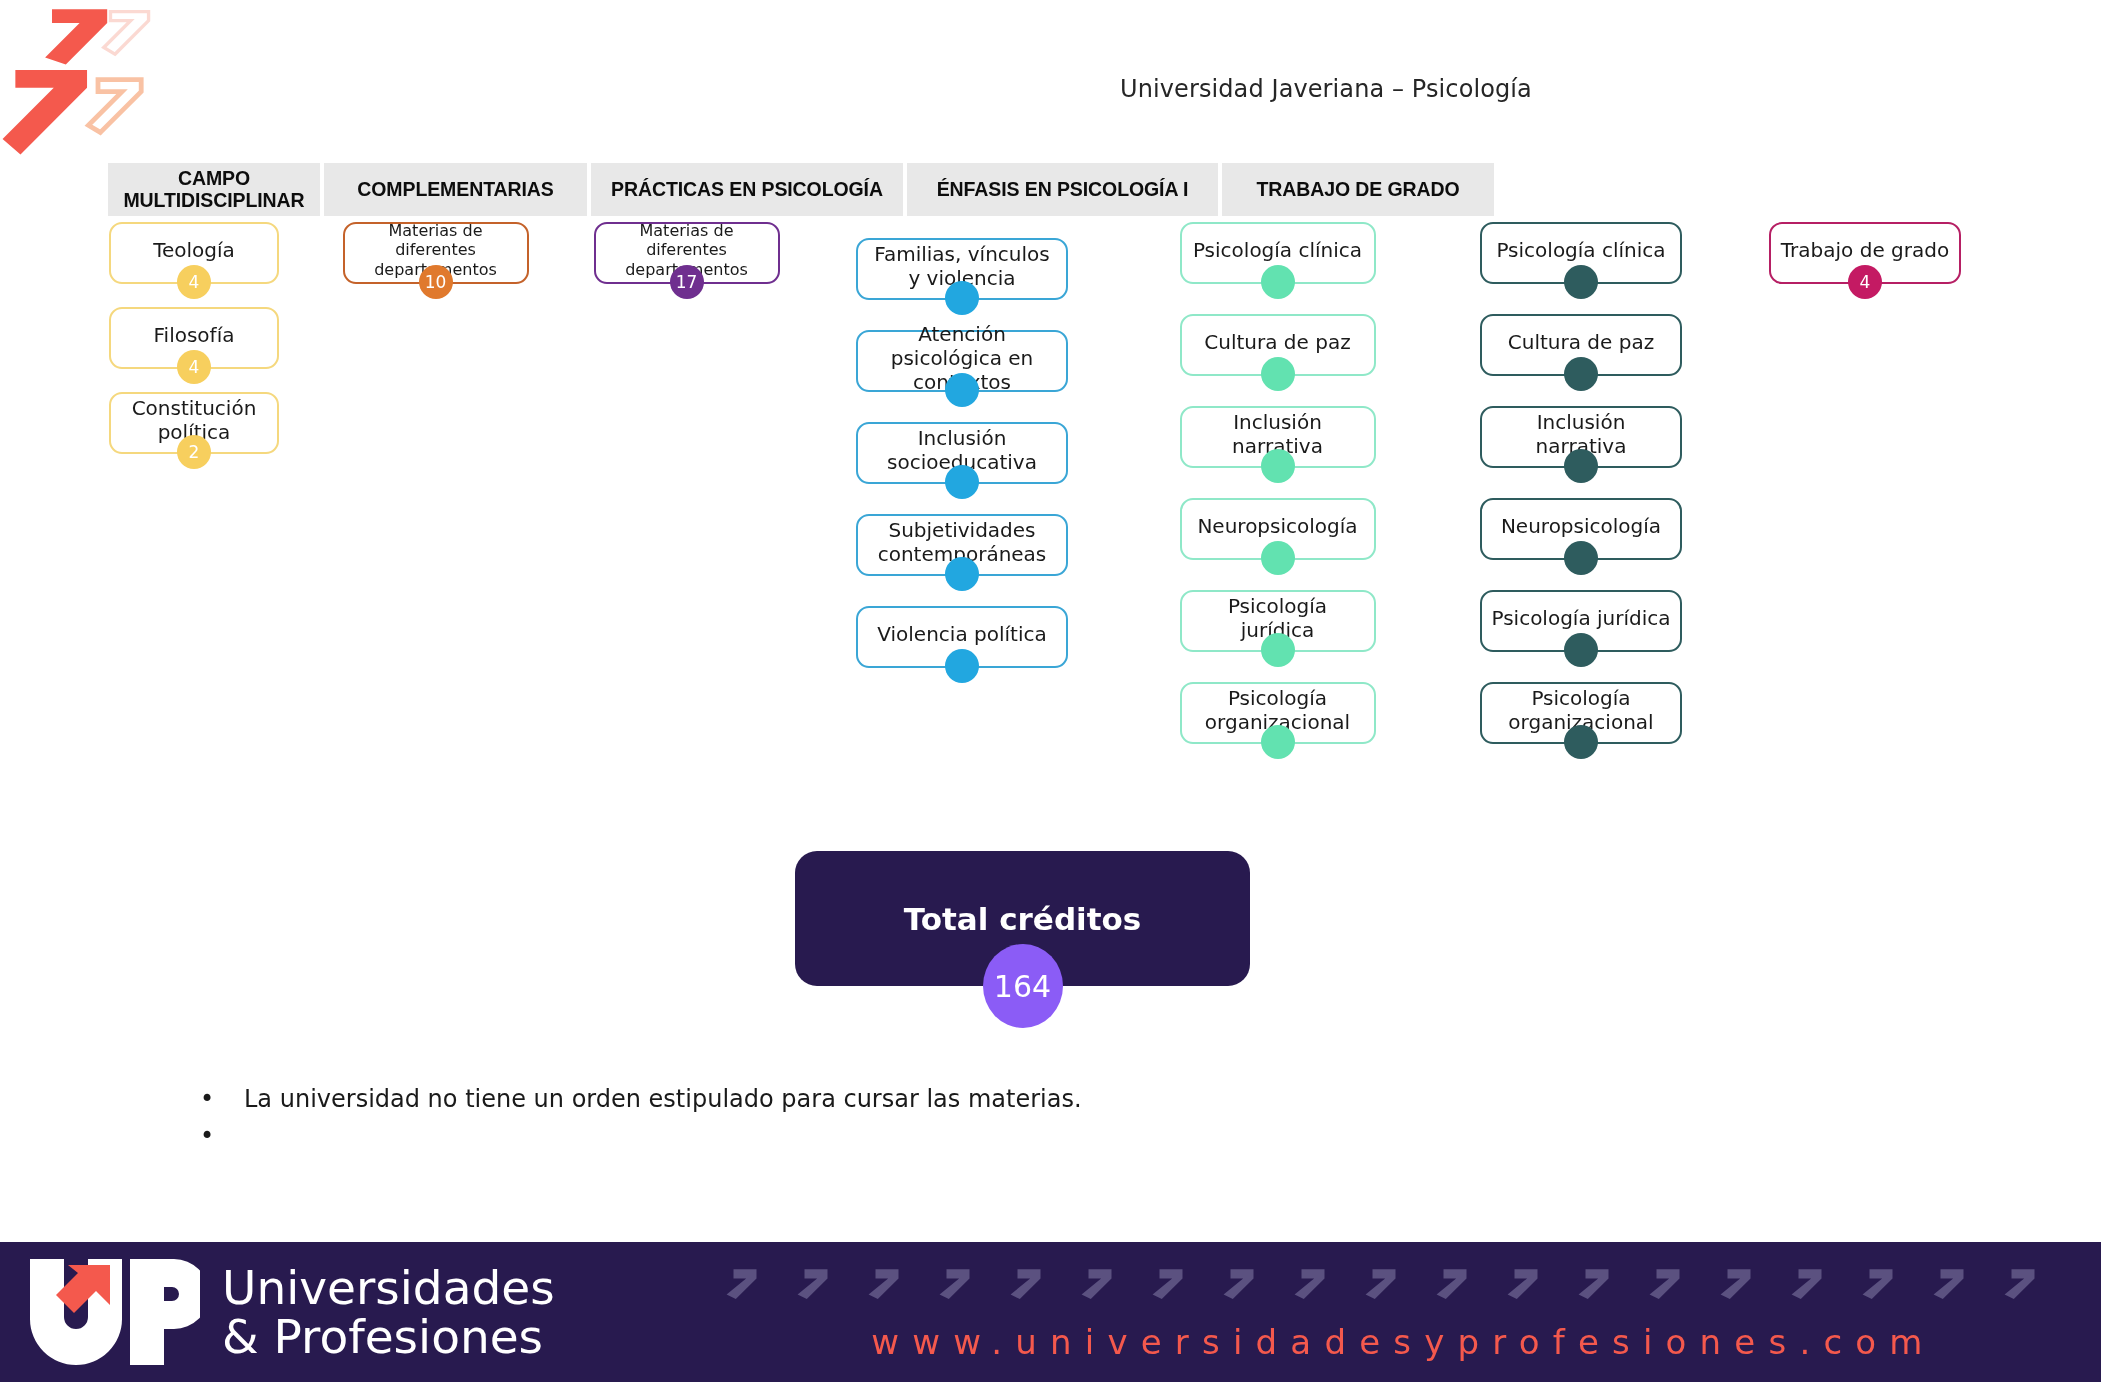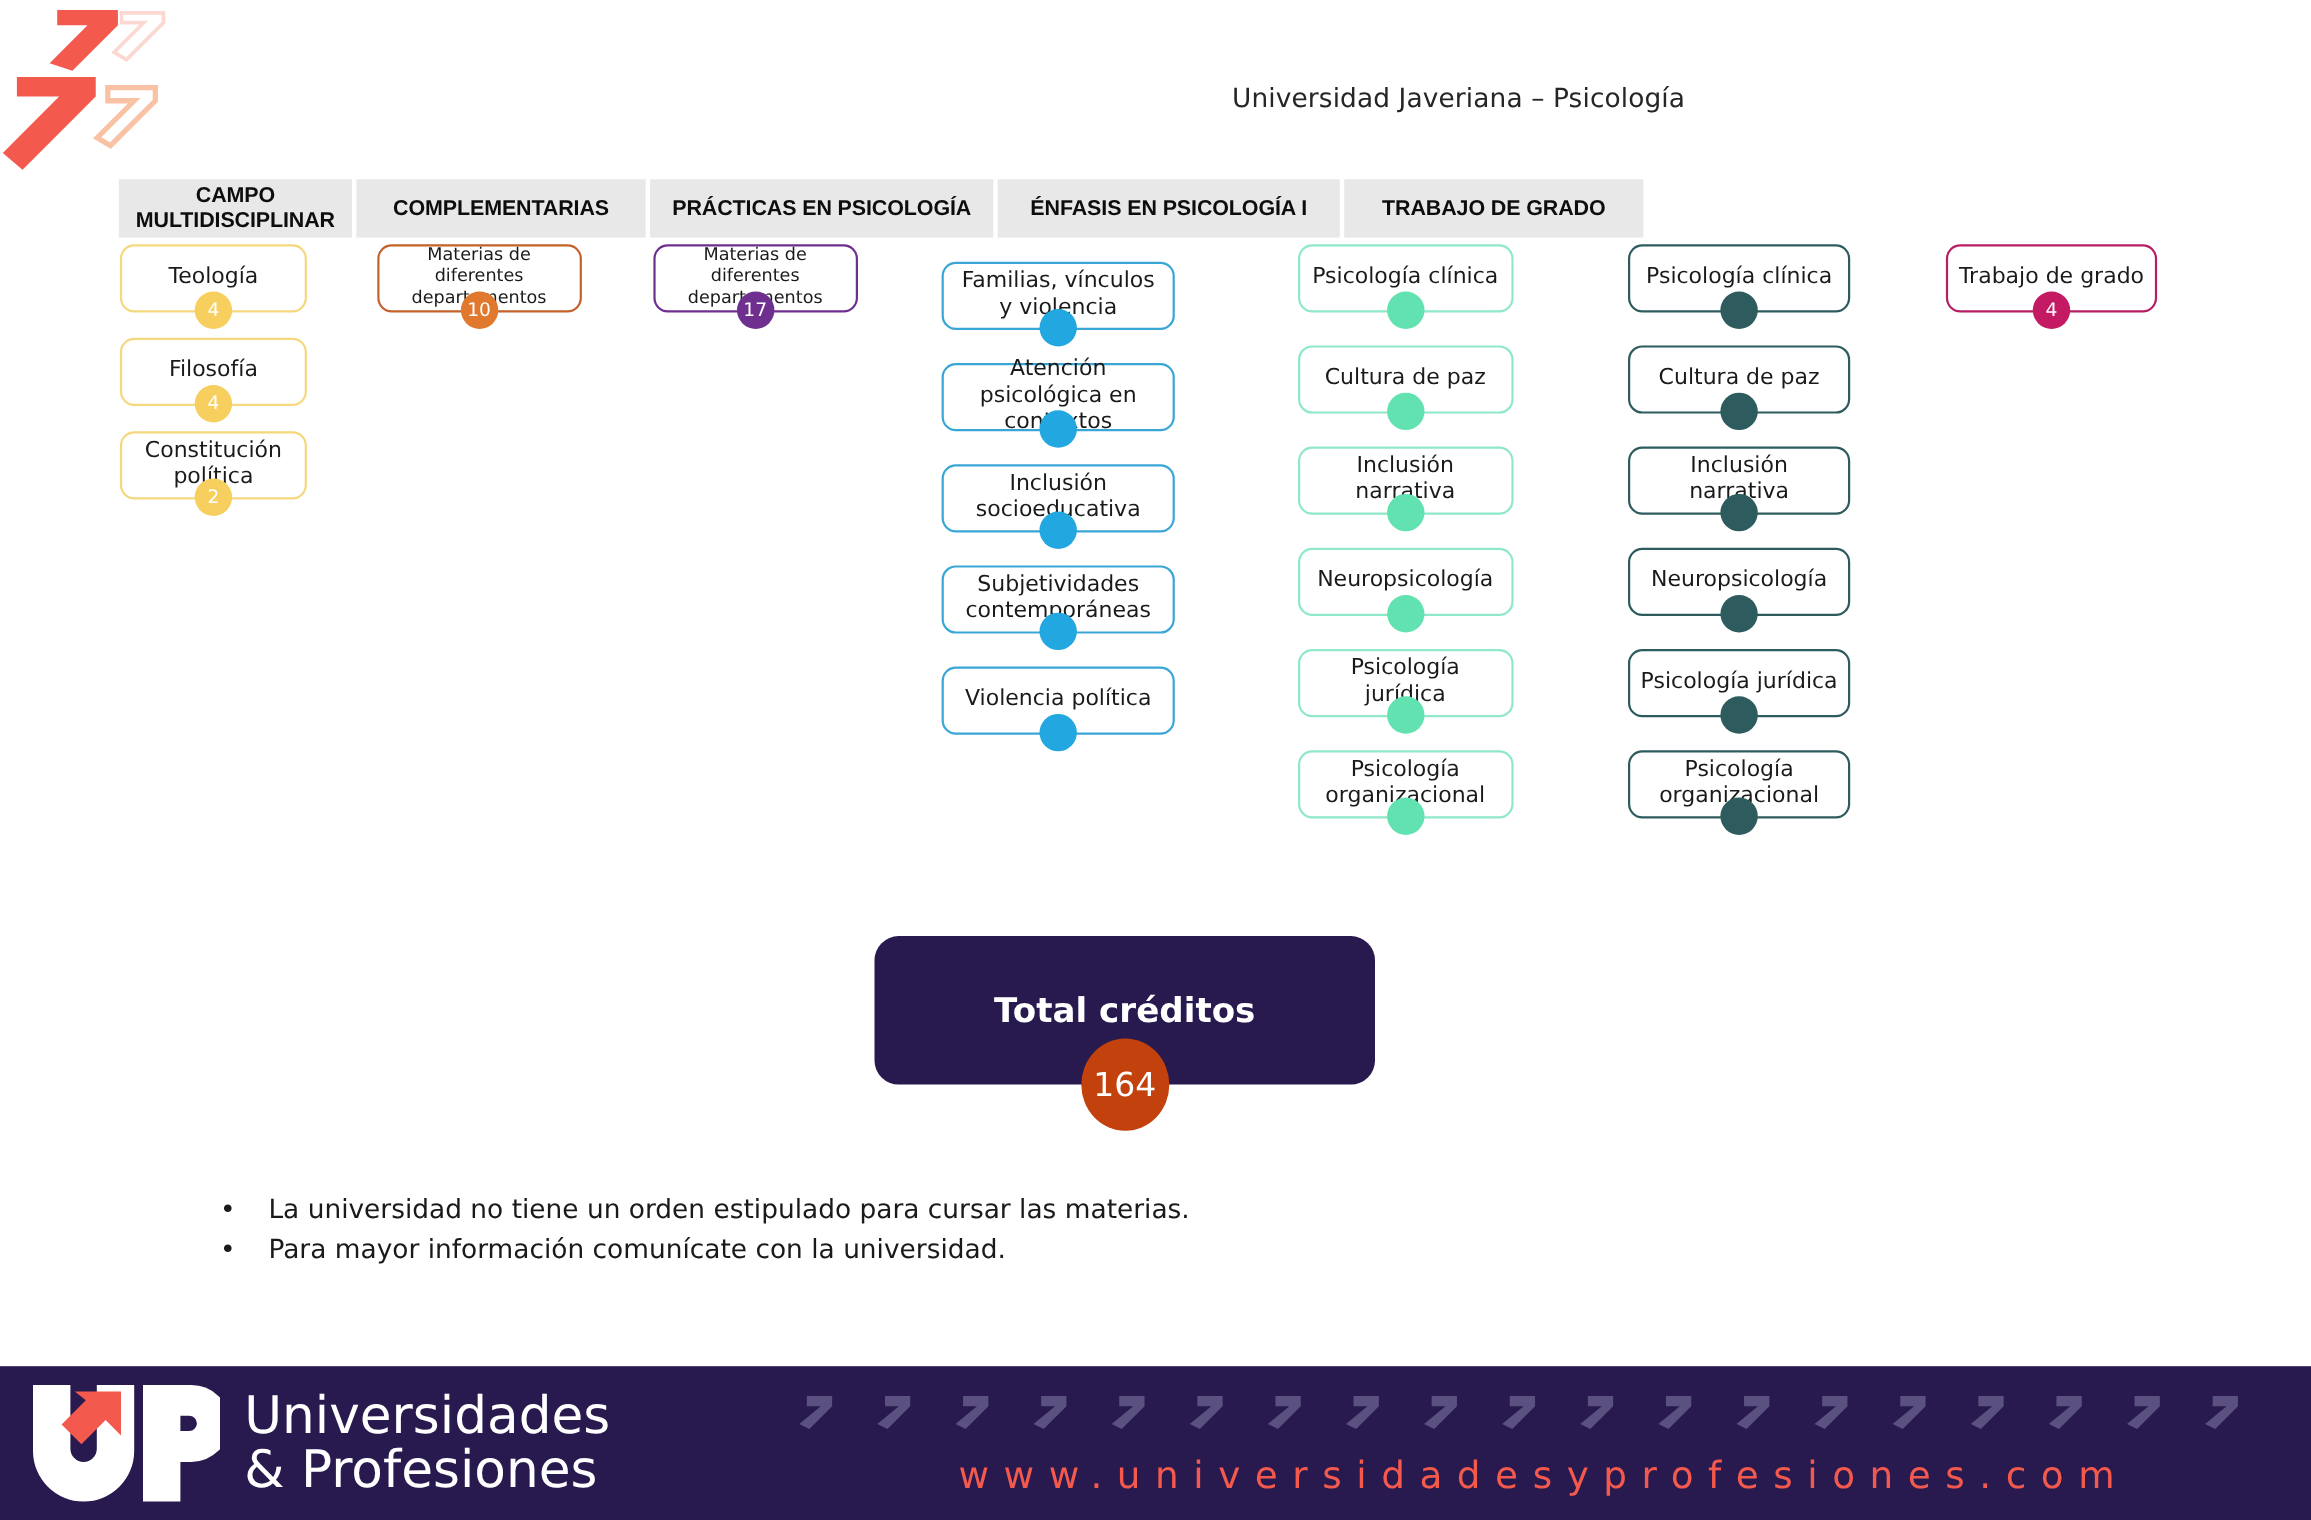--- a/index.html
+++ b/index.html
@@ -73,21 +73,21 @@
     display: flex; align-items: center; justify-content: center;
   }
   .total-label {
     font-family: "DejaVu Sans", sans-serif;
     font-weight: bold; font-size: 31px; color: #ffffff;
   }
   .total-badge {
     position: absolute; left: 50%; transform: translateX(-50%);
     bottom: -42px; width: 80px; height: 84px;
     border-radius: 50%;
-    background: #c2410c;
+    background: #8b5cf6;
     display: flex; align-items: center; justify-content: center;
     color: #ffffff; font-size: 30px;
     font-family: "DejaVu Sans", sans-serif;
   }
 
   
   .notes { position: absolute; left: 200px; top: 1081px; }
   .note-item {
     display: flex; align-items: flex-start;
     font-family: "DejaVu Sans", sans-serif;
@@ -270,21 +270,20 @@
     <div class="total-badge">164</div>
   </div>
 
   <div class="notes" id="notes">
       <div class="note-item">
         <span class="note-bullet">•</span>
         <span>La universidad no tiene un orden estipulado para cursar las materias.</span>
       </div>
       <div class="note-item">
         <span class="note-bullet">•</span>
-        <span>Para mayor información comunícate con la universidad.</span>
       </div>
     </div>
 
   <div class="footer">
     <div class="footer-brand">
       <svg width="178" height="118" viewBox="0 0 178 118">
         <path d="M8 6 L8 66 a46 46 0 0 0 92 0 L100 6 L66 6 L66 64 a12 12 0 0 1 -24 0 L42 6 Z" fill="#ffffff"></path>
         <path d="M46 12 L88 12 L88 52 L74 38 L52 60 L34 42 L56 20 Z" fill="#f4594d"></path>
         <path d="M108 6 L108 112 L142 112 L142 76 L152 76 a35 35 0 0 0 0 -70 Z M142 34 L150 34 a7 7 0 0 1 0 14 L142 48 Z" fill="#ffffff"></path>
       </svg>

